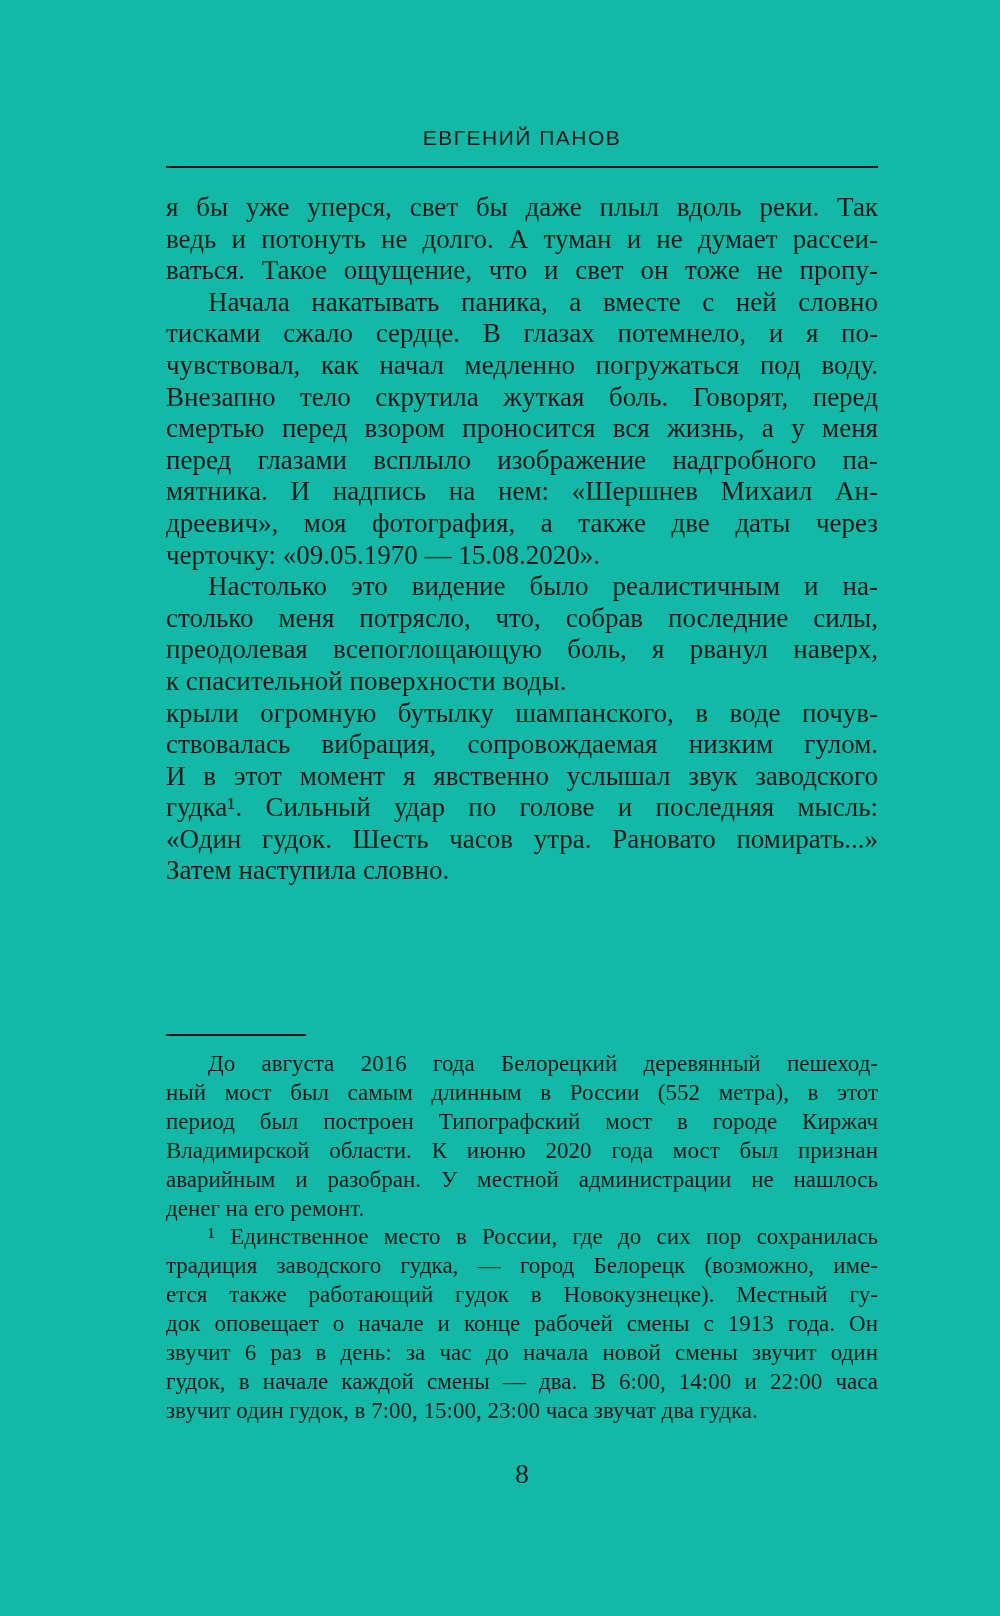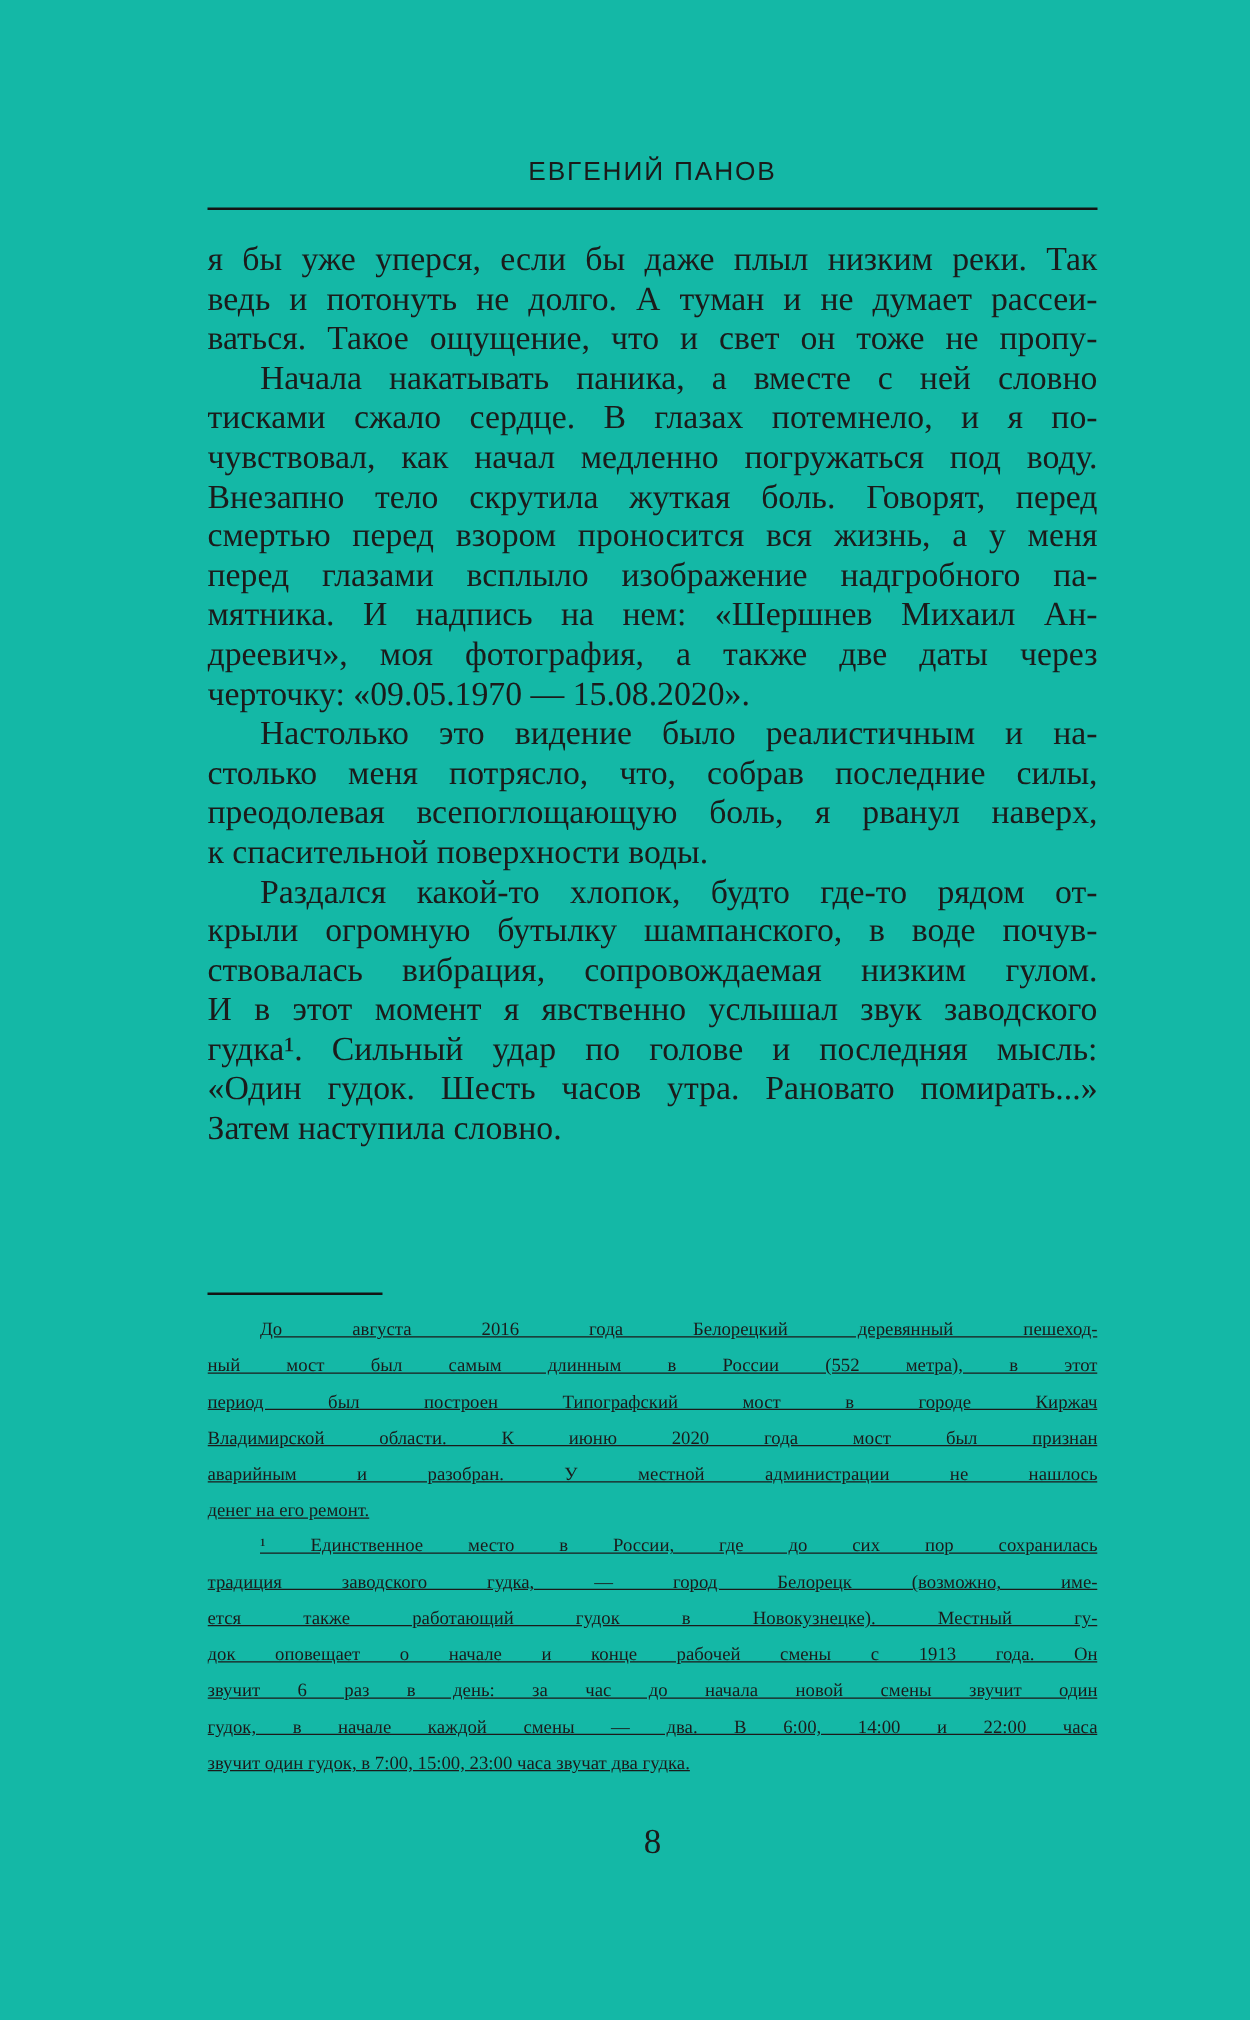--- a/index.html
+++ b/index.html
@@ -50,23 +50,22 @@
     left: 166px;
     width: 140px;
     height: 0;
     border-top: 2px solid #141414;
   }
   .footnotes {
     position: absolute;
     top: 1050px;
     left: 166px;
     width: 712px;
-    font-size: 15px;
+    font-size: 23px;
     line-height: 28.9px;
-    text-decoration: underline;
   }
   .para { margin: 0; }
   .line {
     text-align: justify;
     text-align-last: justify;
     overflow: hidden;
     white-space: nowrap;
   }
   .line.last {
     text-align: left;
@@ -85,21 +84,21 @@
 </style>
 </head>
 <body>
 
 <div class="page">
   <div class="running-header">ЕВГЕНИЙ ПАНОВ</div>
   <div class="header-rule"></div>
 
   <div class="body-text" id="body-text">
       <div class="para">
-        <div class="line">я бы уже уперся, если бы даже плыл низким реки. Так</div>
+        <div class="line">я бы уже уперся, свет бы даже плыл вдоль реки. Так</div>
         <div class="line">ведь и потонуть не долго. А туман и не думает рассеи-</div>
         <div class="line">ваться. Такое ощущение, что и свет он тоже не пропу-</div>
       </div>
       <div class="para">
         <div class="line indent">Начала накатывать паника, а вместе с ней словно</div>
         <div class="line">тисками сжало сердце. В глазах потемнело, и я по-</div>
         <div class="line">чувствовал, как начал медленно погружаться под воду.</div>
         <div class="line">Внезапно тело скрутила жуткая боль. Говорят, перед</div>
         <div class="line">смертью перед взором проносится вся жизнь, а у меня</div>
         <div class="line">перед глазами всплыло изображение надгробного па-</div>
@@ -107,21 +106,20 @@
         <div class="line">дреевич», моя фотография, а также две даты через</div>
         <div class="line last">черточку: «09.05.1970 — 15.08.2020».</div>
       </div>
       <div class="para">
         <div class="line indent">Настолько это видение было реалистичным и на-</div>
         <div class="line">столько меня потрясло, что, собрав последние силы,</div>
         <div class="line">преодолевая всепоглощающую боль, я рванул наверх,</div>
         <div class="line last">к спасительной поверхности воды.</div>
       </div>
       <div class="para">
-        <div class="line indent">Раздался какой-то хлопок, будто где-то рядом от-</div>
         <div class="line">крыли огромную бутылку шампанского, в воде почув-</div>
         <div class="line">ствовалась вибрация, сопровождаемая низким гулом.</div>
         <div class="line">И в этот момент я явственно услышал звук заводского</div>
         <div class="line">гудка¹. Сильный удар по голове и последняя мысль:</div>
         <div class="line">«Один гудок. Шесть часов утра. Рановато помирать...»</div>
         <div class="line last">Затем наступила словно.</div>
       </div>
     </div>
 
   <div class="footnote-rule"></div>

